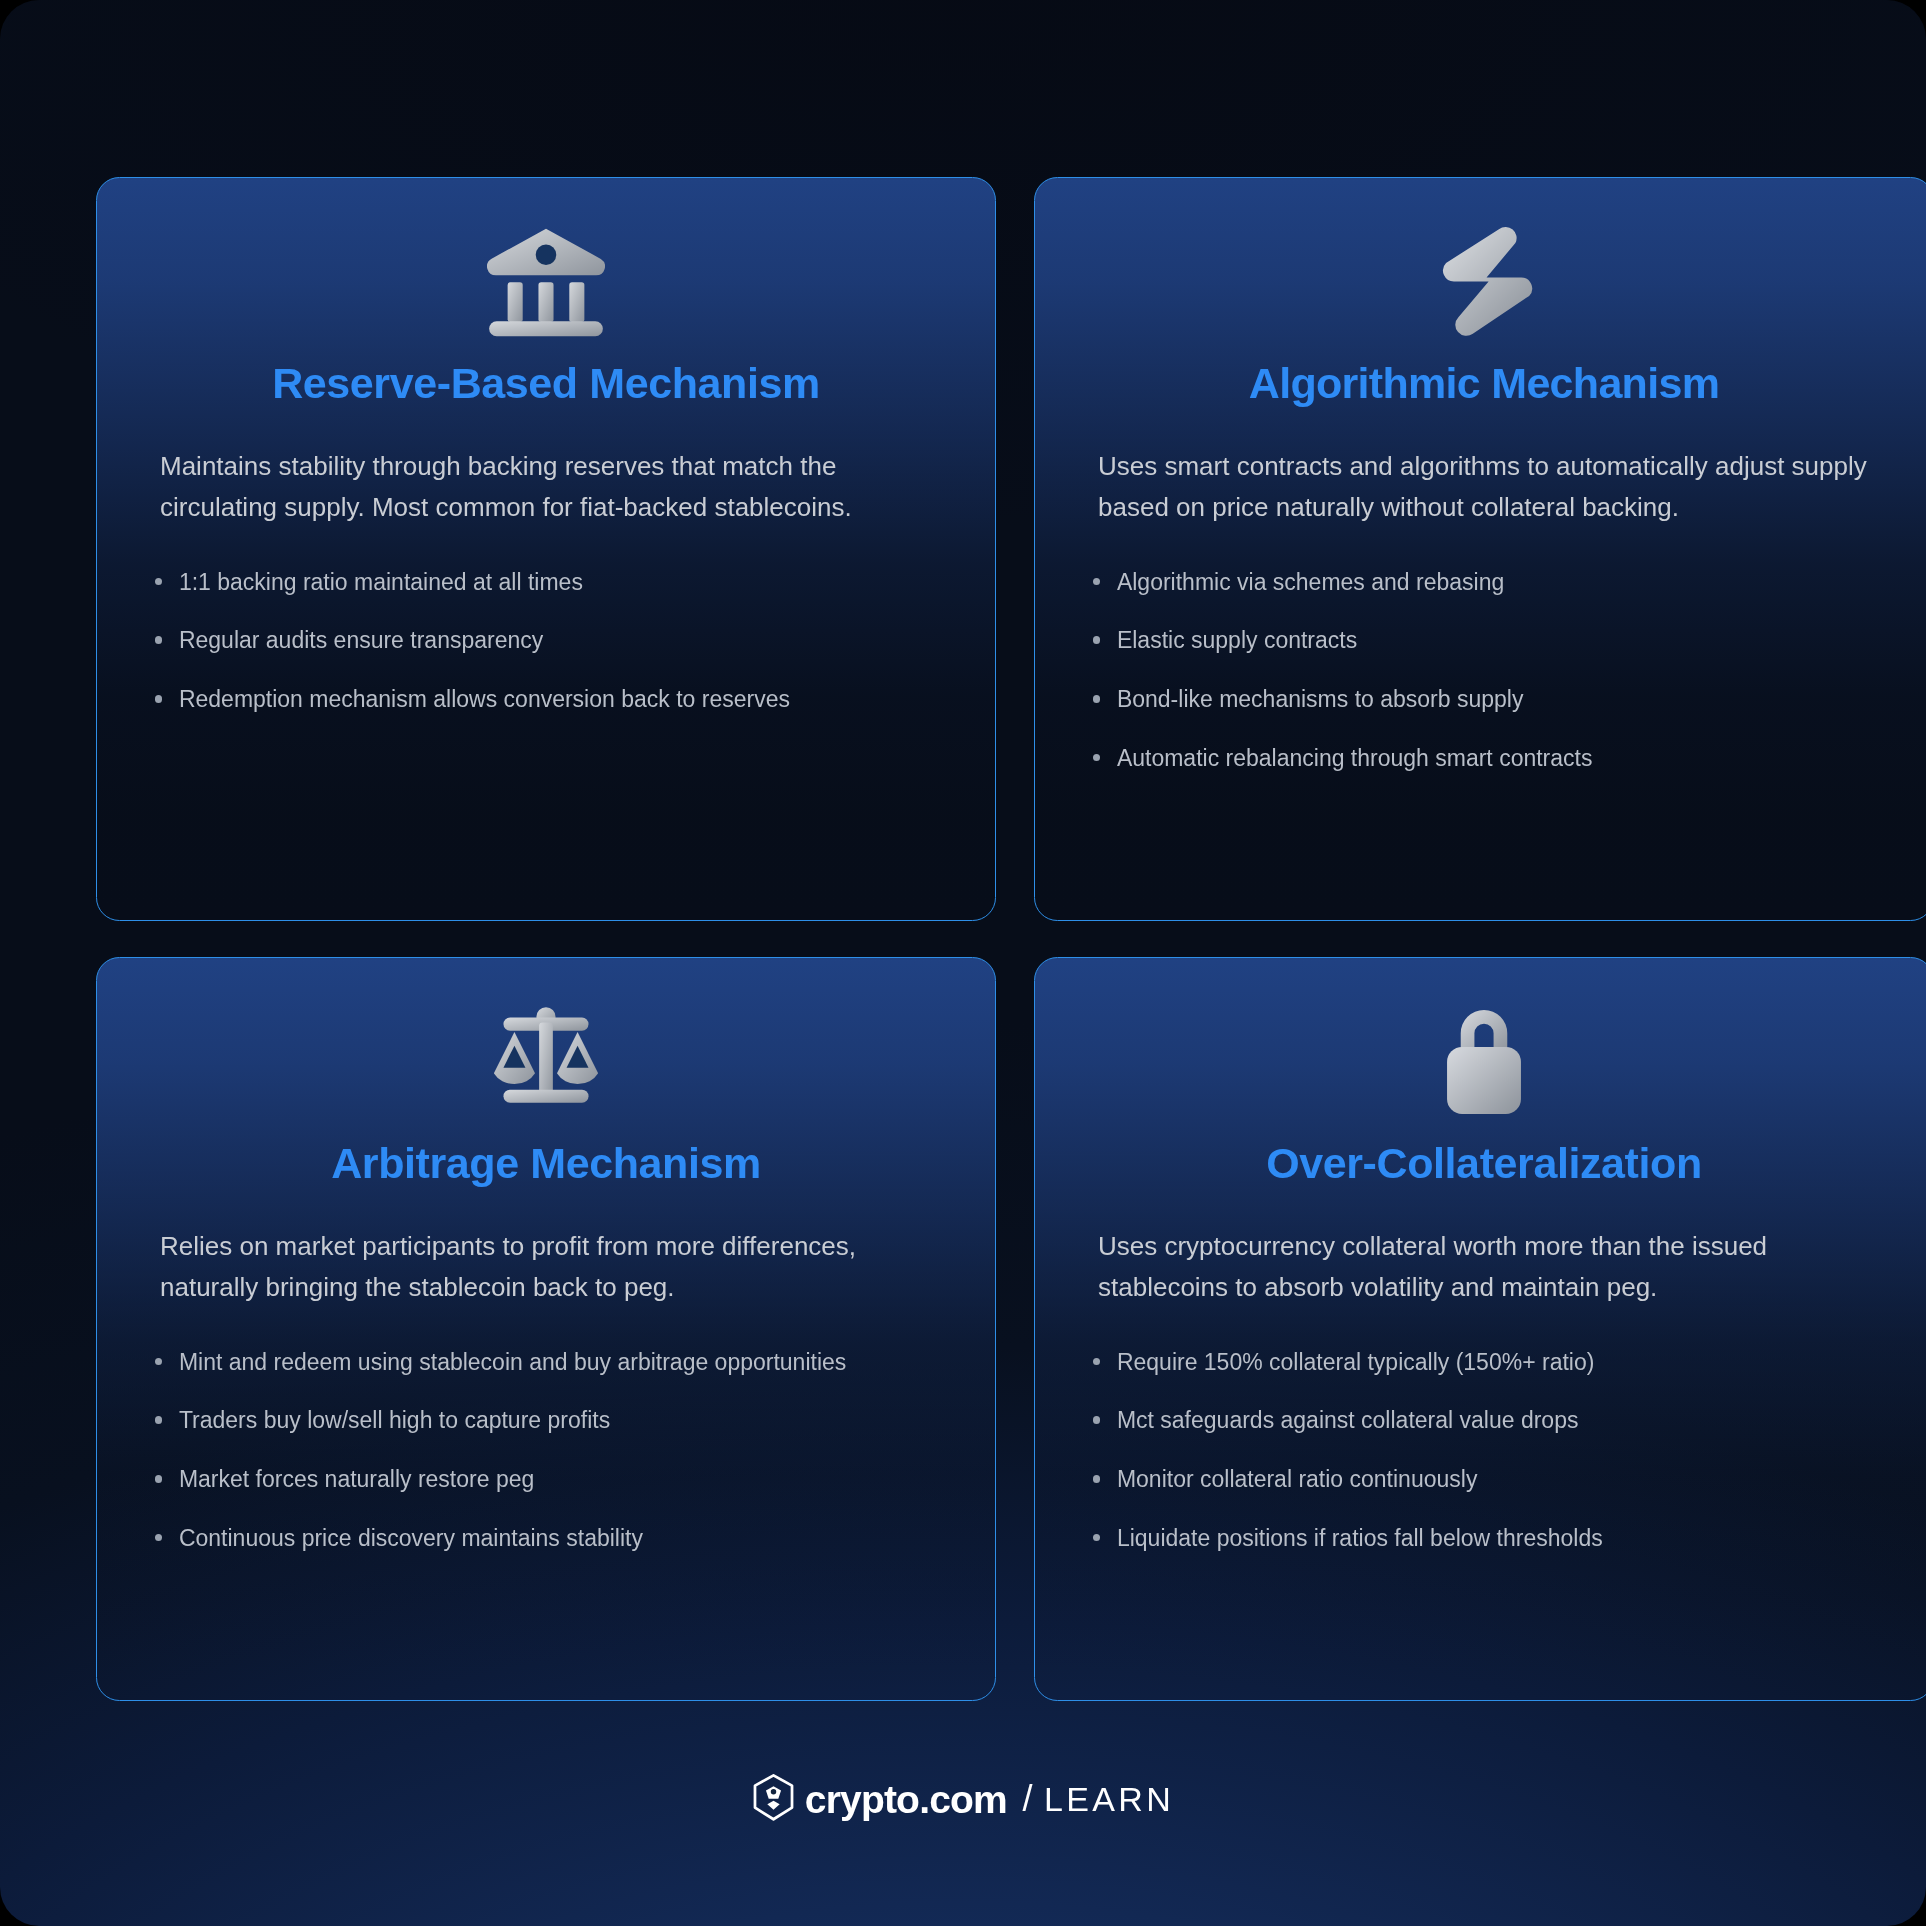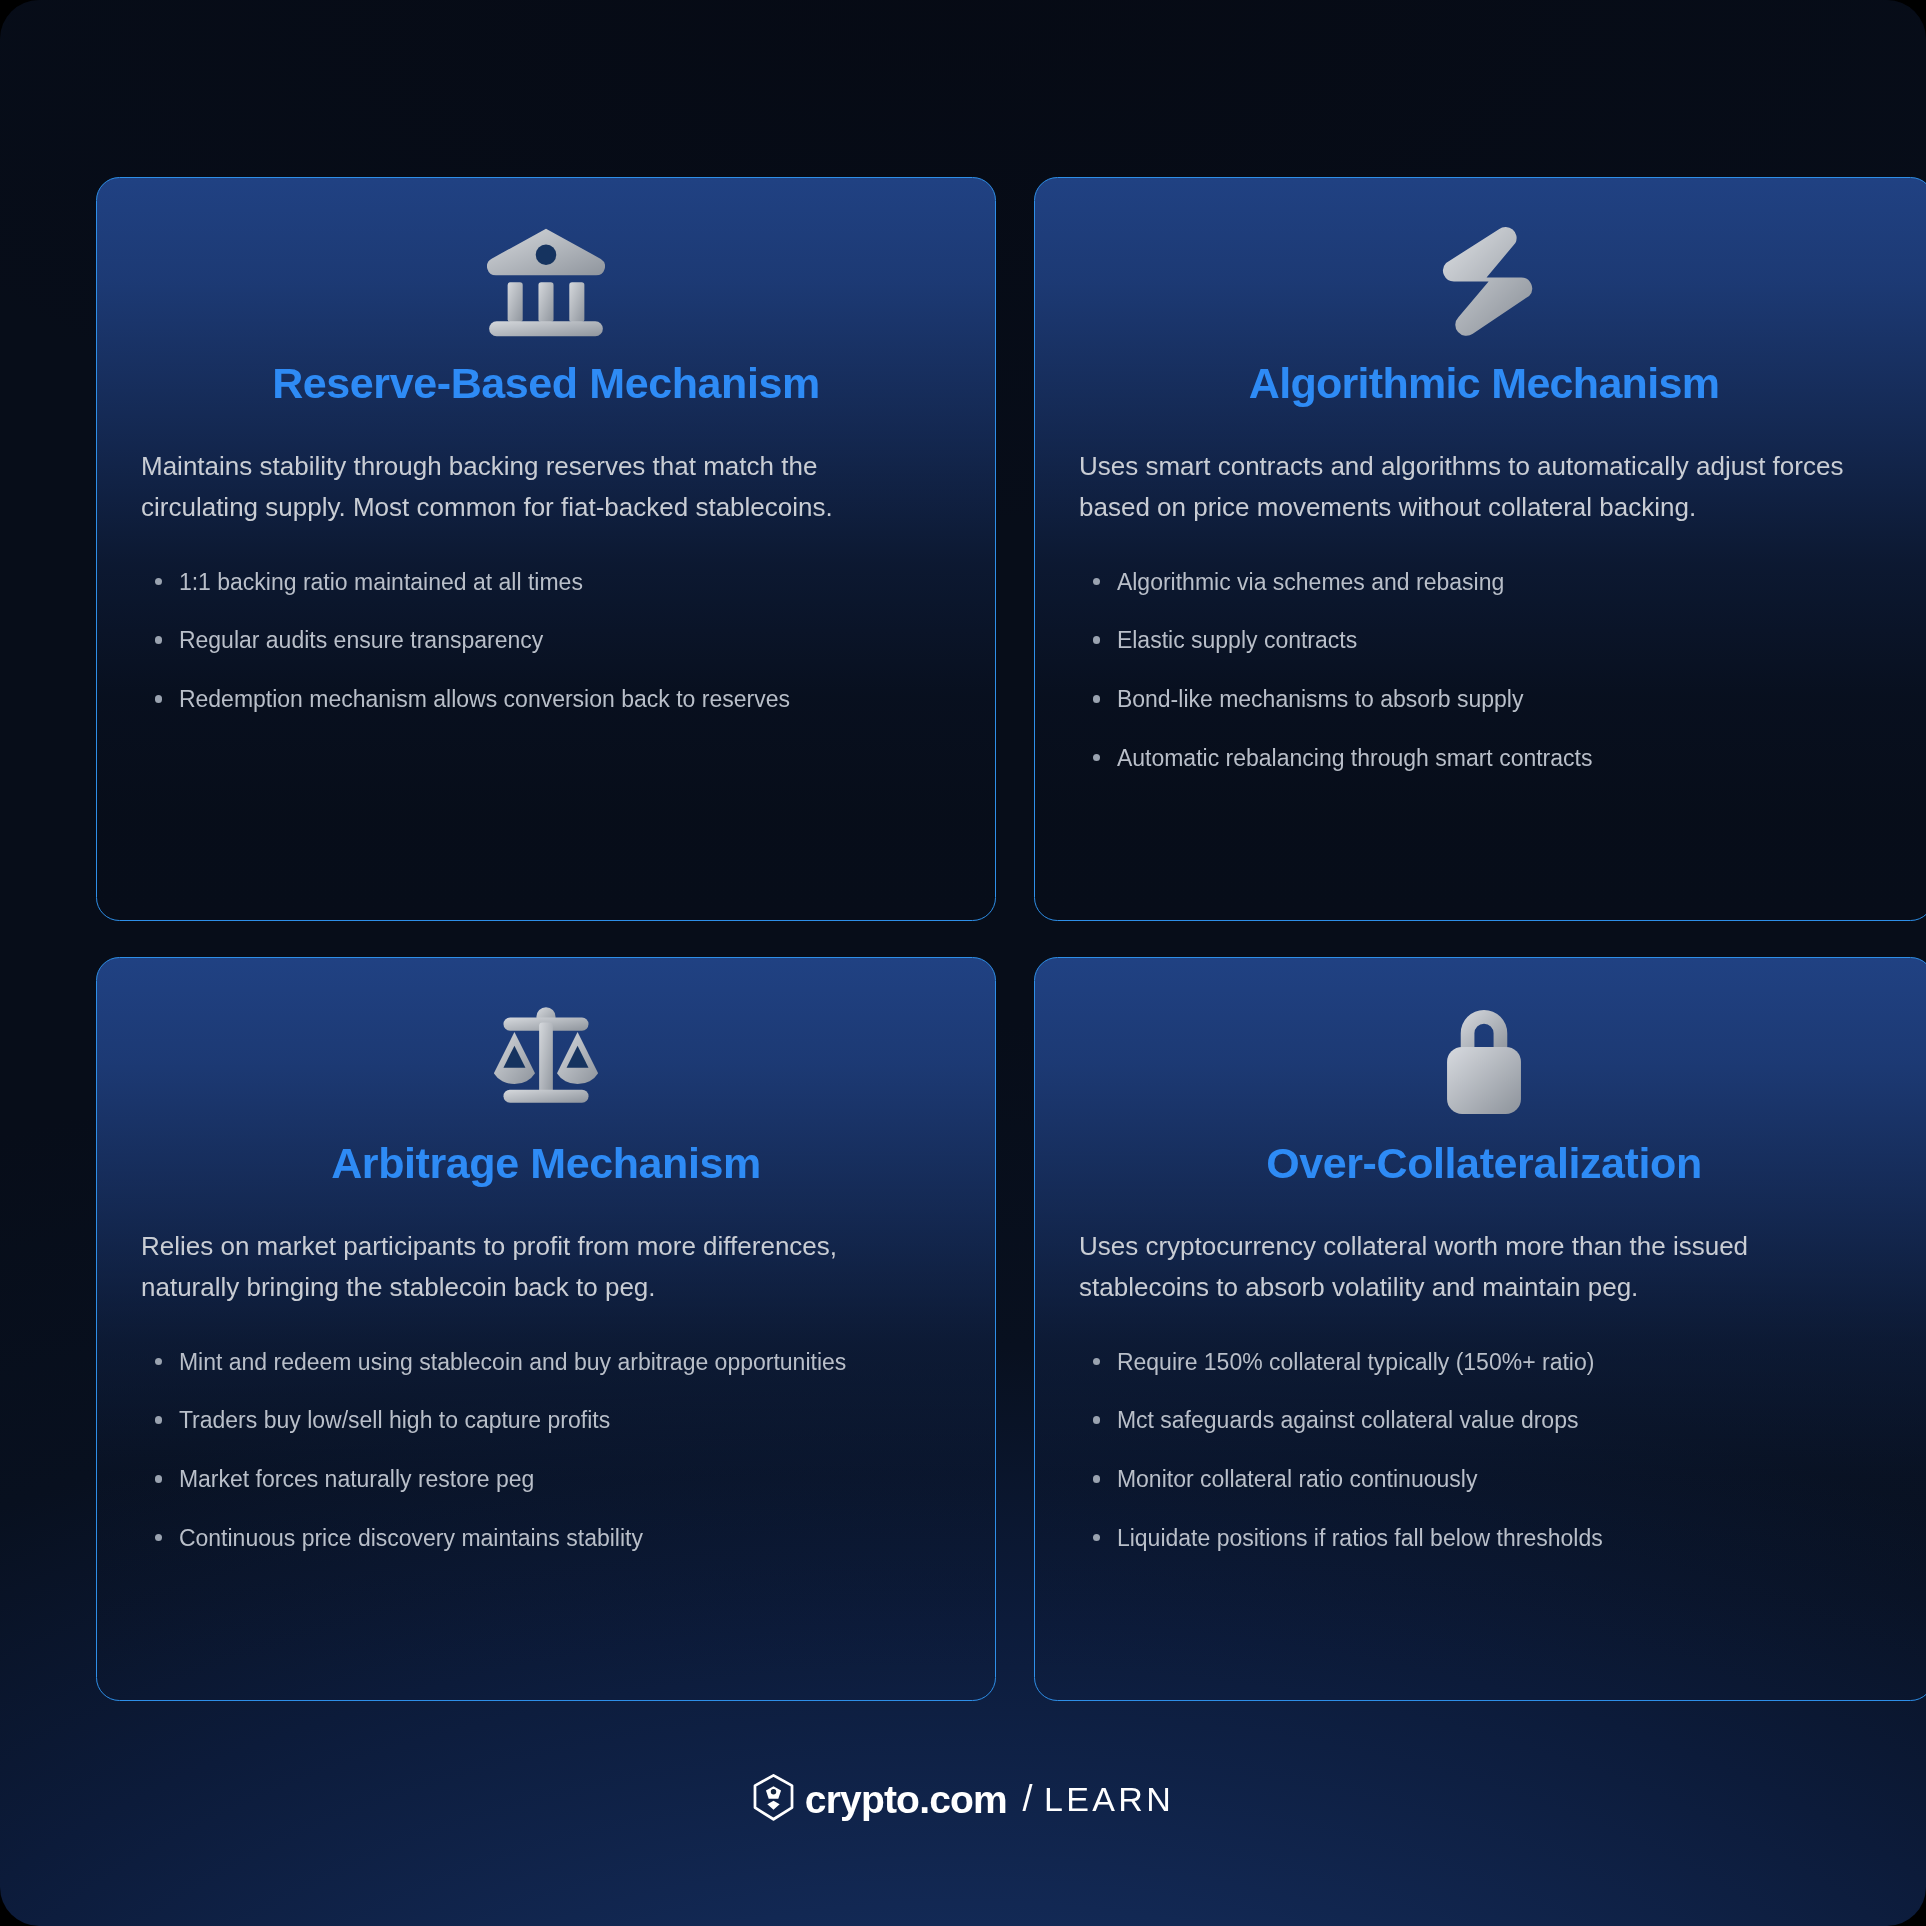--- a/index.html
+++ b/index.html
@@ -75,20 +75,21 @@
     line-height:1.1;
     margin-bottom:39px;
   }
 
   .card-desc {
     font-size:26px;
     line-height:1.55;
     color:#c9cdd4;
     margin-bottom:40px;
     max-width:784px;
+    margin-left:19px;
   }
 
   .bullets { list-style:none; }
 
   .bullet {
     position:relative;
     display:flex;
     align-items:flex-start;
     font-size:23px;
     line-height:1.35;
@@ -188,21 +189,21 @@
           <defs>
             <linearGradient id="gIcon2" x1="0.1" y1="0" x2="0.9" y2="1">
               <stop offset="0%" stop-color="#d9dce0"></stop>
               <stop offset="100%" stop-color="#8b9199"></stop>
             </linearGradient>
           </defs>
           <path d="M96 6 a16 16 0 0 1 24 20 L78 76 l50 0 a16 16 0 0 1 12 27 l-82 55 a16 16 0 0 1 -21 -24 l44 -52 -50 0 a16 16 0 0 1 -12 -27 Z" fill="url(#gIcon2)"></path>
         </svg>
       </div>
       <div class="card-title">Algorithmic Mechanism</div>
-      <div class="card-desc">Uses smart contracts and algorithms to automatically adjust forces based on price movements without collateral backing.</div>
+      <div class="card-desc">Uses smart contracts and algorithms to automatically adjust supply based on price naturally without collateral backing.</div>
       <ul class="bullets">
         <li class="bullet">
           <span class="bullet-dot"></span>
           <span>Algorithmic via schemes and rebasing</span>
         </li>
         <li class="bullet">
           <span class="bullet-dot"></span>
           <span> Elastic supply contracts</span>
         </li>
         <li class="bullet">

